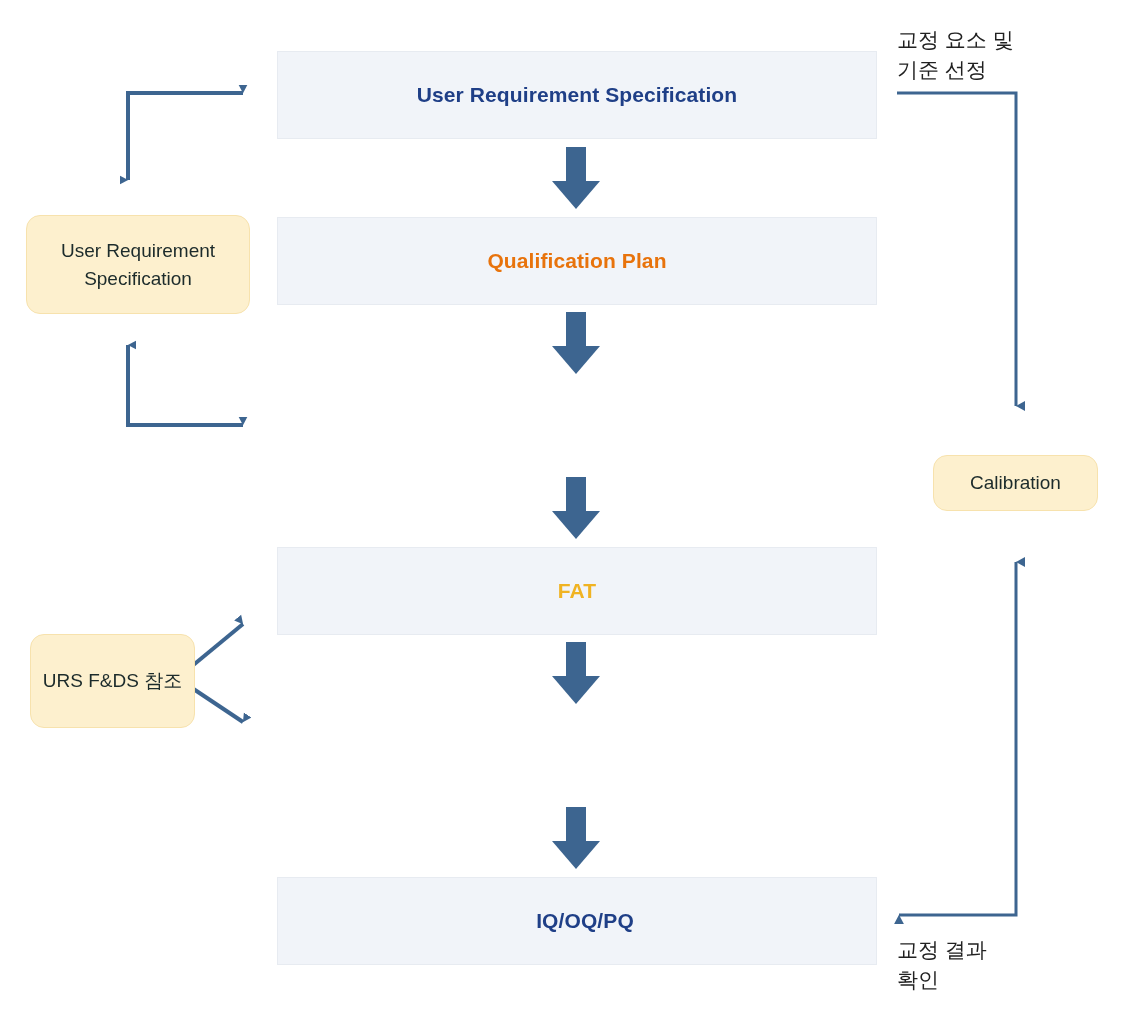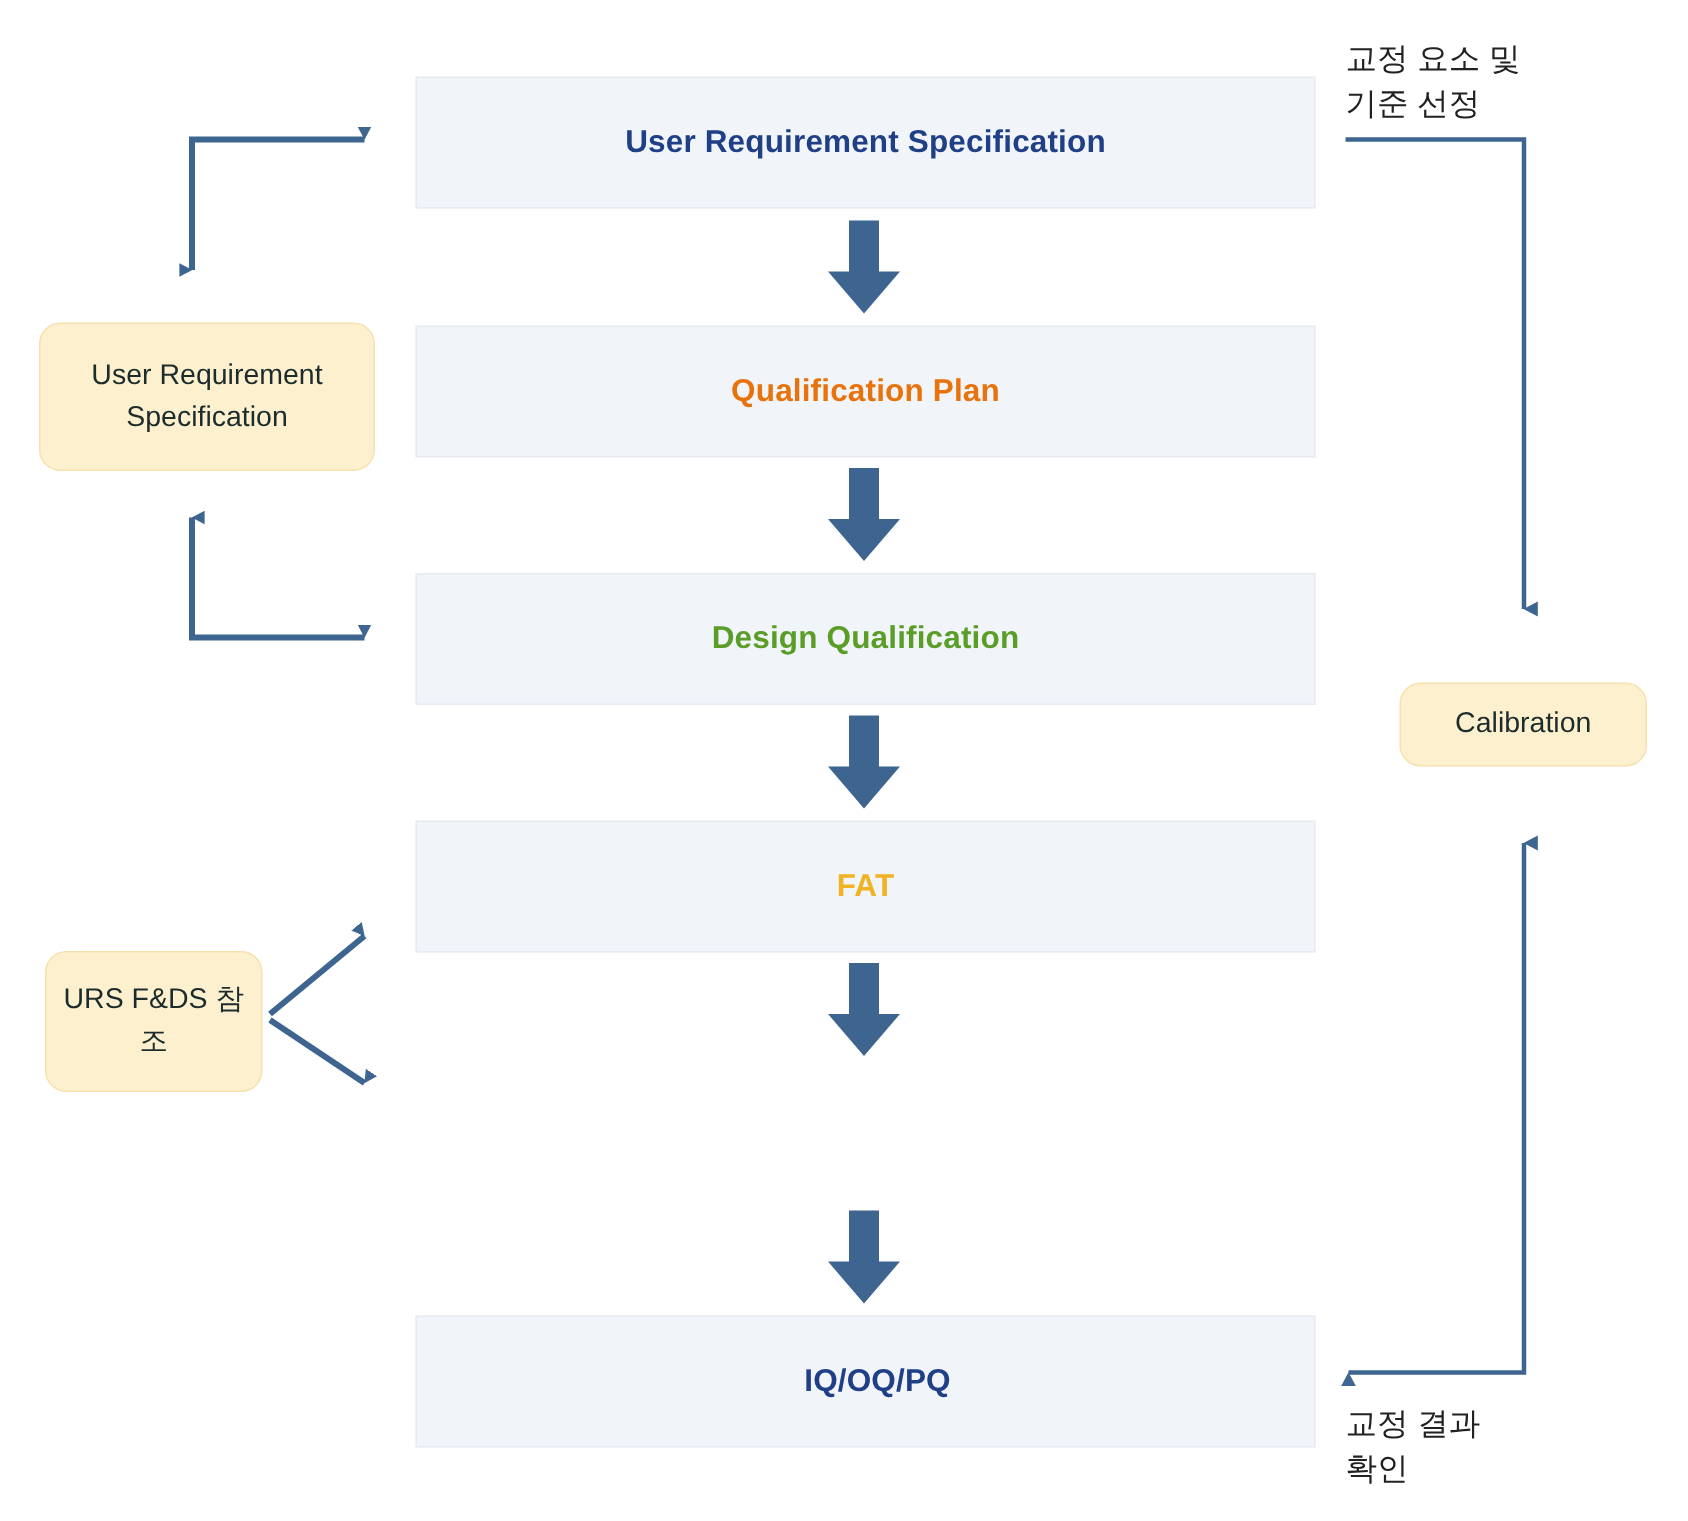--- a/index.html
+++ b/index.html
@@ -54,21 +54,21 @@
     display: flex;
     align-items: center;
     justify-content: center;
     color: #1c2b2b;
     font-size: 19px;
     line-height: 1.45;
     text-align: center;
     padding: 4px 8px;
   }
   #note-urs   { left: 26px;  top: 215px; width: 224px; height: 99px; }
-  #note-ursfds{ left: 30px;  top: 634px; width: 145px; height: 94px; }
+  #note-ursfds{ left: 30px;  top: 634px; width: 165px; height: 94px; }
   #note-calib { left: 933px; top: 455px; width: 165px; height: 56px; align-items: center; }
 
   
   .anno {
     position: absolute;
     color: #212121;
     font-size: 21px;
     line-height: 1.42;
     white-space: pre-line;
   }
@@ -155,23 +155,20 @@
   </svg>
 
   <div class="proc-box" id="box-urs">
     <span class="proc-label" style="color: rgb(31, 63, 135);">User Requirement Specification</span>
   </div>
 
   <div class="proc-box" id="box-qp">
     <span class="proc-label" style="color: rgb(232, 115, 12);">Qualification Plan</span>
   </div>
 
-  <div class="proc-box" id="box-dq">
-    <span class="proc-label" style="color: rgb(90, 158, 40);">Design Qualification</span>
-  </div>
 
   <div class="proc-box" id="box-fat">
     <span class="proc-label" style="color: rgb(240, 179, 35);">FAT</span>
   </div>
 
 
   <div class="proc-box" id="box-iqoqpq">
     <span class="proc-label" style="color: rgb(31, 63, 135); margin-left: 16px;">IQ/OQ/PQ</span>
   </div>
 

